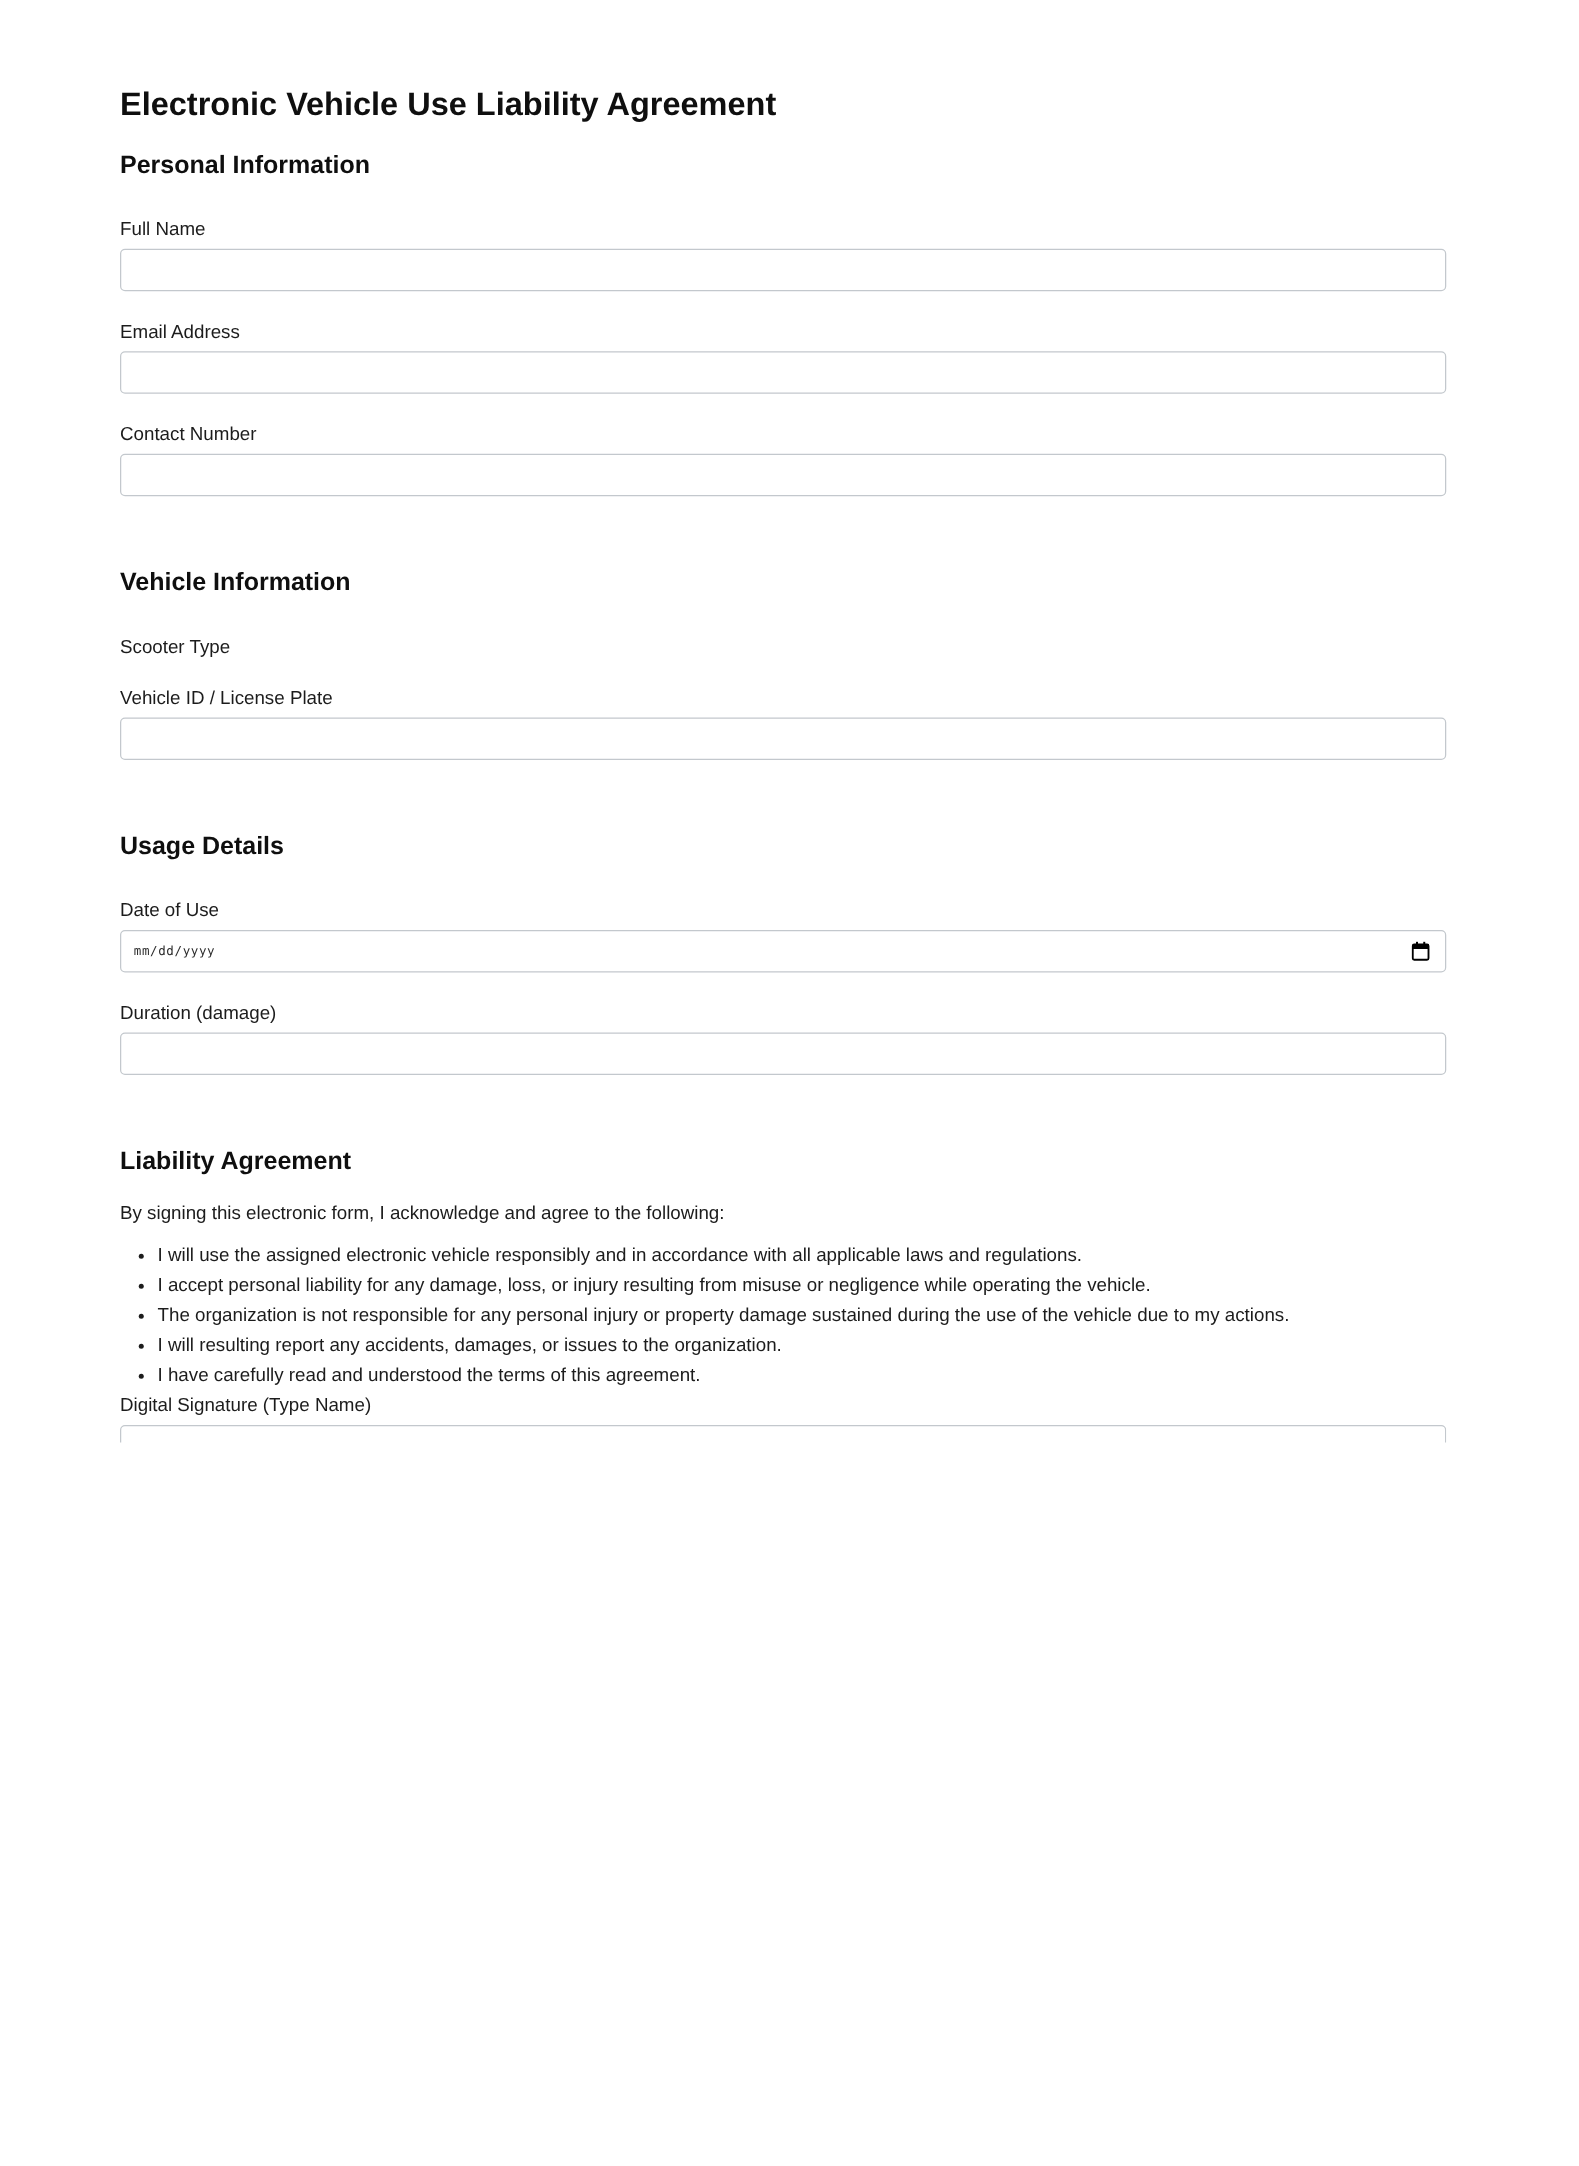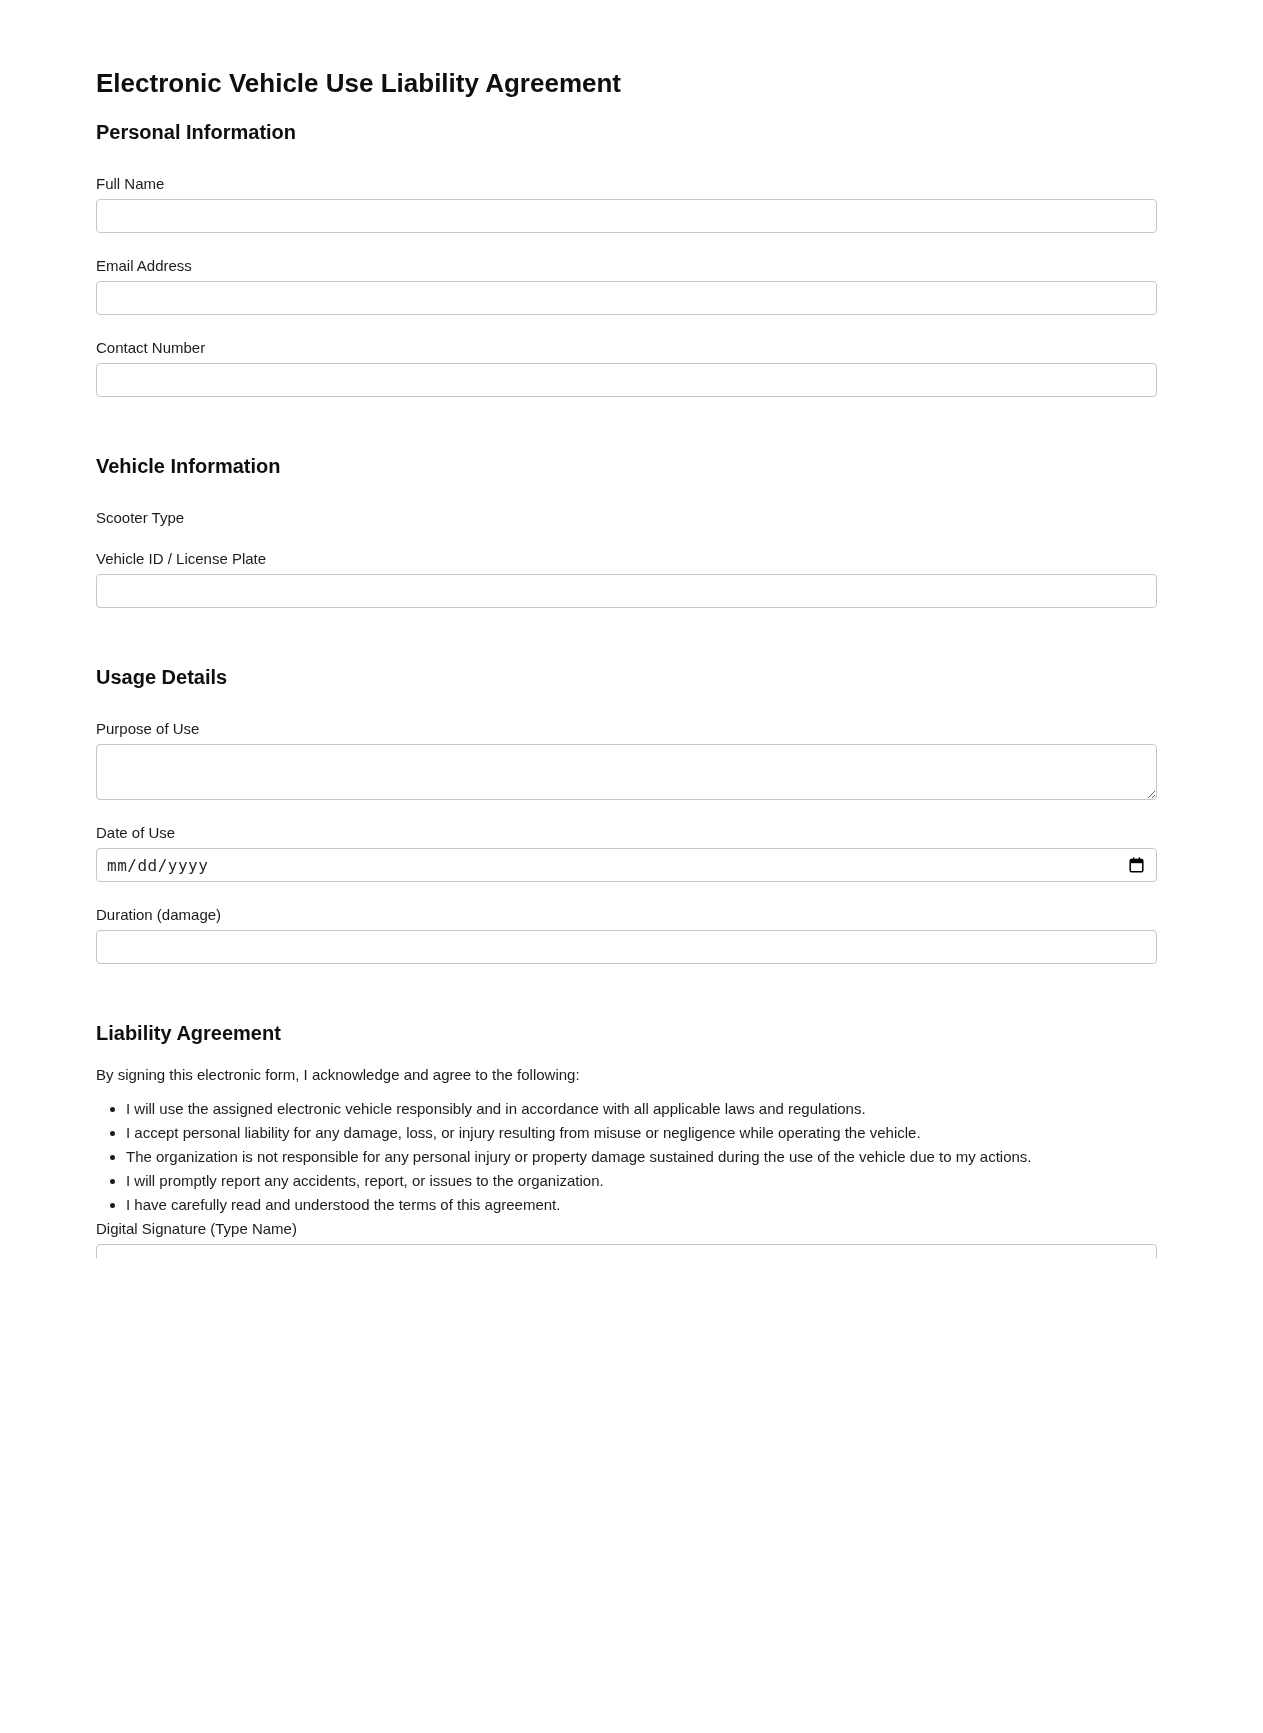--- a/index.html
+++ b/index.html
@@ -62,21 +62,21 @@
   .date-input {
     height: 34px;
     display: flex;
     align-items: center;
     justify-content: space-between;
     padding: 0 12px 0 10px;
     cursor: default;
   }
   .date-format {
     font-family: "DejaVu Sans Mono", monospace;
-    font-size: 16px;
+    font-size: 10px;
     letter-spacing: 0.5px;
     color: #2b2b2b;
   }
   .calendar-icon { display: inline-flex; }
   .liability-intro {
     font-size: 15px;
     line-height: 18px;
     margin: -10px 0 16px 0;
     color: #1c1c1c;
   }
@@ -131,24 +131,20 @@
 
       <div class="field">
         <label class="field-label">Vehicle ID / License Plate</label>
         <input class="text-input" type="text" placeholder="" style="">
       </div>
     </div>
 
     <div class="section">
       <h2 class="section-heading">Usage Details</h2>
 
-      <div class="field">
-        <label class="field-label">Purpose of Use</label>
-        <textarea class="text-area" style=""></textarea>
-      </div>
 
       <div class="field">
         <label class="field-label">Date of Use</label>
         <div class="date-input">
           <span class="date-format">mm/dd/yyyy</span>
           <span class="calendar-icon">
             <svg width="15" height="16" viewBox="0 0 15 16">
               <rect x="1.2" y="2.6" width="12.6" height="12.2" rx="1.2" fill="none" stroke="#000000" stroke-width="1.5"></rect>
               <rect x="1.2" y="2.6" width="12.6" height="3.6" fill="#000000"></rect>
               <rect x="3.8" y="0.4" width="1.6" height="3.2" fill="#000000"></rect>
@@ -166,21 +162,21 @@
 
     <div class="section">
       <h2 class="section-heading">Liability Agreement</h2>
 
       <p class="liability-intro">By signing this electronic form, I acknowledge and agree to the following:</p>
 
       <ul class="liability-list">
         <li>I will use the assigned electronic vehicle responsibly and in accordance with all applicable laws and regulations.</li>
         <li>I accept personal liability for any damage, loss, or injury resulting from misuse or negligence while operating the vehicle.</li>
         <li>The organization is not responsible for any personal injury or property damage sustained during the use of the vehicle due to my actions.</li>
-        <li>I will promptly report any accidents, report, or issues to the organization.</li>
+        <li>I will resulting report any accidents, damages, or issues to the organization.</li>
         <li>I have carefully read and understood the terms of this agreement.</li>
       </ul>
 
       <div class="field">
         <label class="field-label">Digital Signature (Type Name)</label>
         <div class="sig-clip">
           <input class="text-input" type="text" placeholder="" style="">
         </div>
       </div>
     </div>

